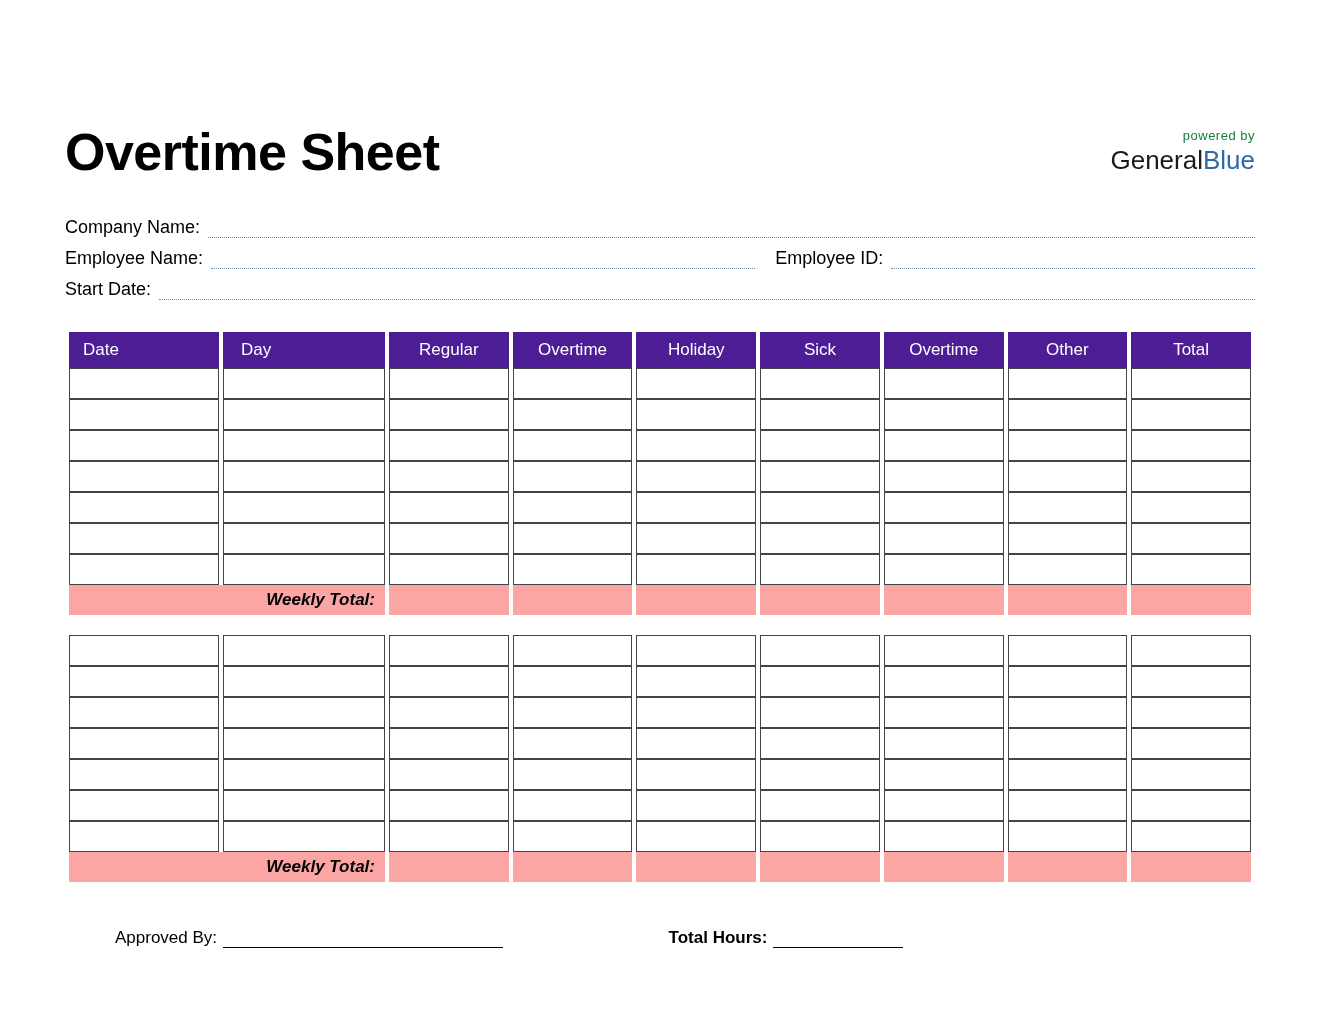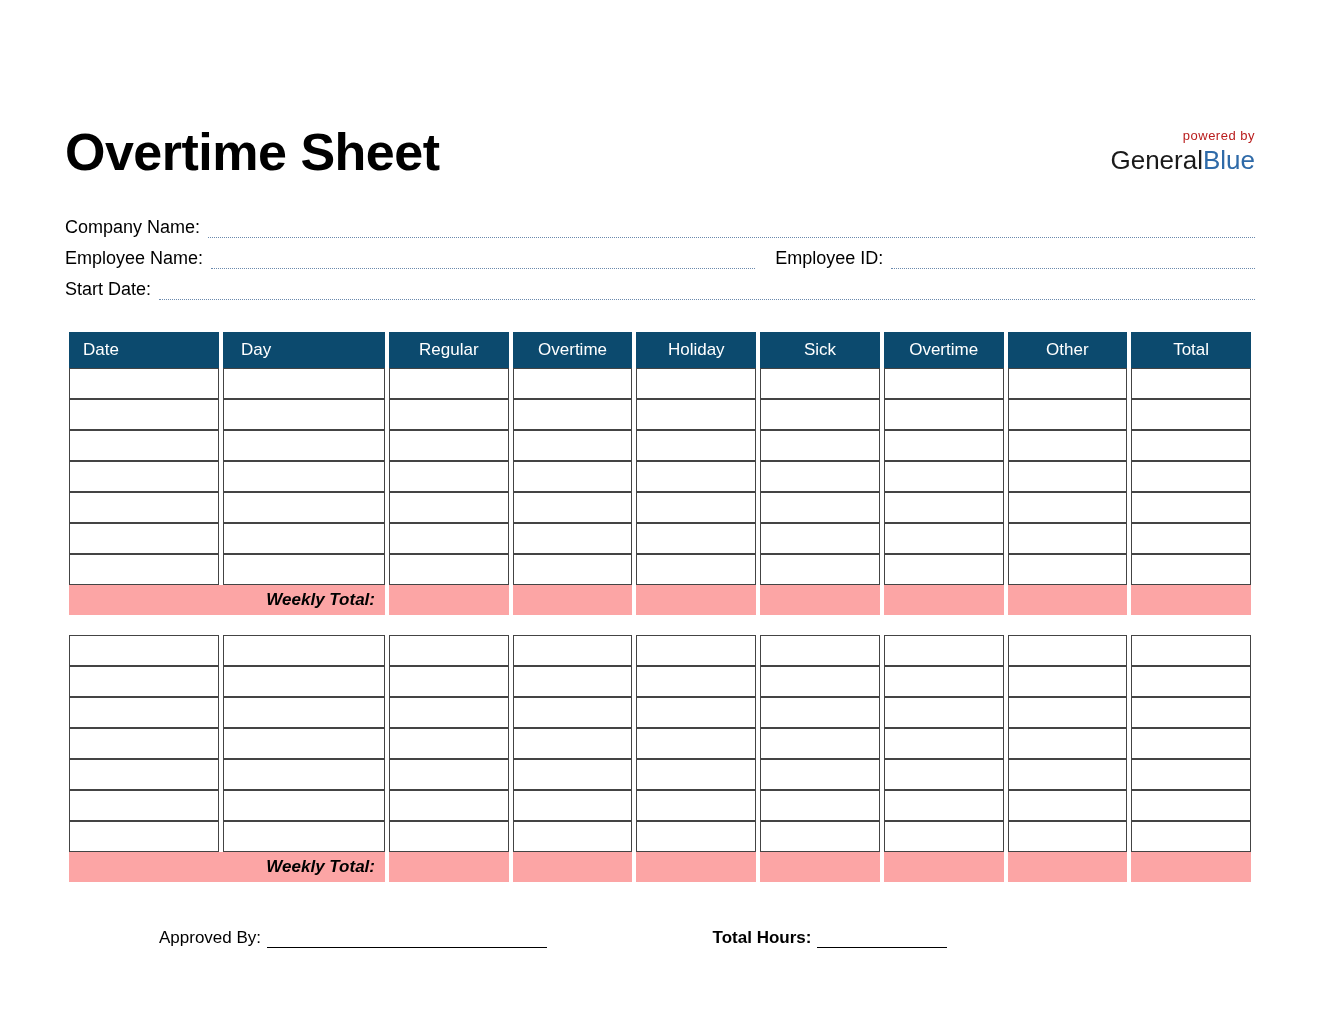--- a/index.html
+++ b/index.html
@@ -21,21 +21,21 @@
     font-size: 52px;
     font-weight: 700;
     letter-spacing: -0.5px;
   }
   .brand {
     text-align: right;
     padding-bottom: 6px;
   }
   .brand .powered {
     font-size: 13px;
-    color: #b91c1c;
+    color: #15803d;
     letter-spacing: 0.5px;
     margin-bottom: 2px;
     margin-top: 48px;
   }
   .brand .logo {
     font-size: 26px;
     font-weight: 400;
   }
   .brand .logo .g { color: #1a1a1a; }
   .brand .logo .b { color: #2e6aa8; }
@@ -51,21 +51,21 @@
   .info-row.split .half.first { flex: 0 0 58%; }
   .info-row.split .half.second { flex: 1; padding-left: 20px; }
 
   .sheet-table {
     width: 100%;
     border-collapse: separate;
     border-spacing: 4px 0;
     table-layout: fixed;
   }
   .sheet-table th {
-    background: #0c4a6e;
+    background: #4c1d95;
     color: #fff;
     font-weight: 400;
     font-size: 17px;
     padding: 8px 10px;
     text-align: center;
   }
   .sheet-table th.date { text-align: left; padding-left: 14px; width: 150px; }
   .sheet-table th.day  { text-align: left; padding-left: 18px; width: 162px; }
   .sheet-table td.cell {
     border: 1px solid #444;
@@ -86,21 +86,21 @@
     padding-right: 10px;
   }
 
   .footer-row {
     margin-top: 46px;
     display: flex;
     font-size: 17px;
   }
   .footer-row .group { display: flex; align-items: flex-end; }
   .footer-row .underline { border-bottom: 1.5px solid #000; height: 1.1em; }
-  .footer-row .lbl { white-space: nowrap; padding-right: 6px; margin-left: 44px; }
+  .footer-row .lbl { white-space: nowrap; padding-right: 6px; }
   .footer-row .g1 { flex: 0 0 44%; padding-left: 50px; }
   .footer-row .g1 .underline { flex: 0 0 280px; }
   .footer-row .g2 { flex: 0 0 27%; padding-left: 90px; }
   .footer-row .g2 .underline { flex: 0 0 120px; }
   .footer-row .g3 { flex: 1; padding-left: 80px; }
   .footer-row .g3 .lbl { font-weight: 700; }
   .footer-row .g3 .underline { flex: 0 0 130px; }
 </style>
 </head>
 <body>

